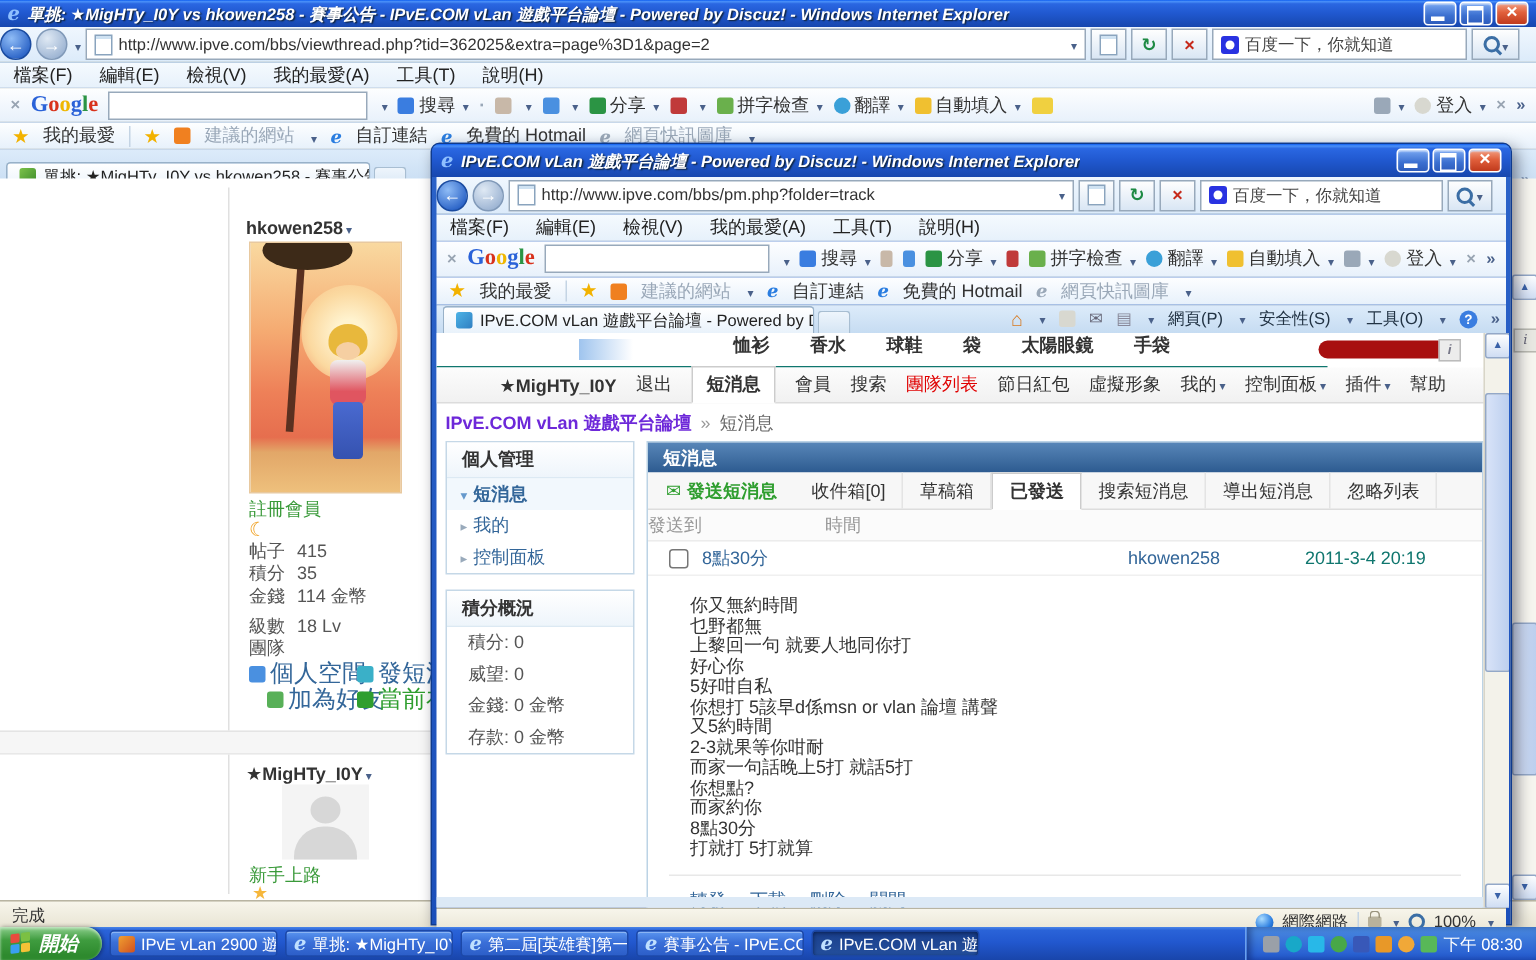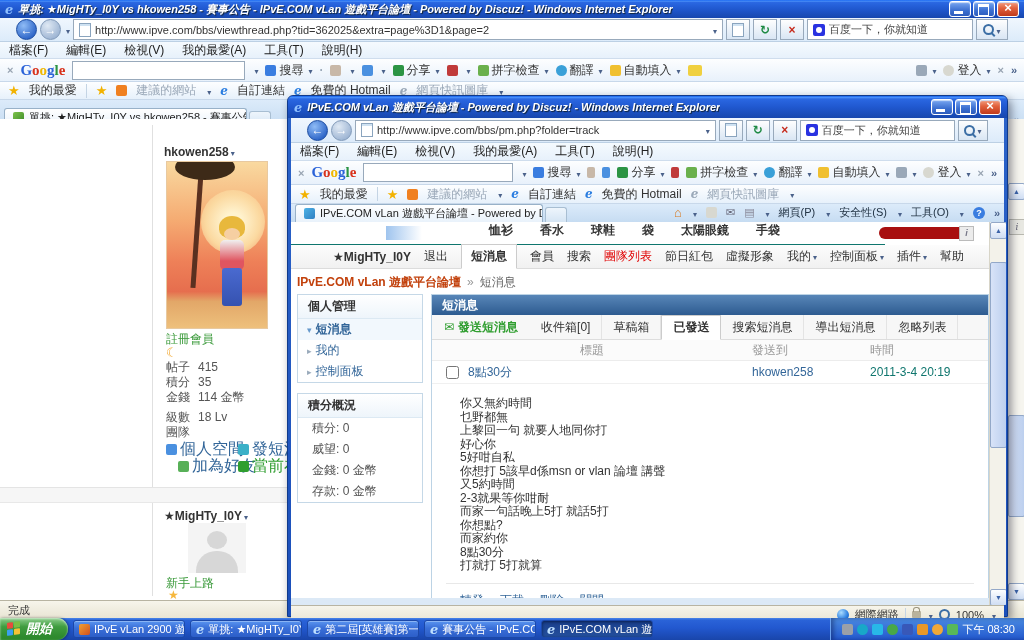--- a/index.html
+++ b/index.html
@@ -11,21 +11,21 @@
     white-space:nowrap;overflow:hidden;}
   .tb-text{overflow:hidden;text-overflow:ellipsis;text-shadow:1px 1px 1px #123;font-style:italic;}
   .cap-btns{margin-left:auto;display:flex;gap:2px;flex:none;}
   .cap-btn{width:20px;height:14px;border-radius:3px;border:1px solid #fff;position:relative;
     background:linear-gradient(180deg,#7aa8f2,#3b6fd0 60%,#2d5cbc);box-shadow:inset 0 1px 1px #cfe0fa;}
   .cap-btn.min::after{content:"";position:absolute;left:4px;bottom:2px;width:9px;height:3px;background:#fff;}
   .cap-btn.max::after{content:"";position:absolute;left:4px;top:2px;width:9px;height:8px;border:1px solid #fff;border-top-width:3px;}
   .cap-btn.close{background:linear-gradient(180deg,#f3a083,#e1603c 45%,#c03a1c);}
   .cap-btn.close::after{content:"×";position:absolute;left:0;top:-2px;width:100%;text-align:center;font-size:13px;font-weight:bold;color:#fff;}
   .e-ico{font-family:"DejaVu Serif","Liberation Serif",serif;font-style:italic;font-weight:bold;color:#8fc0ff;font-size:13px;line-height:1;}
-  .addr-row{display:flex;align-items:center;gap:3px;padding:0 16px;background:linear-gradient(#f0f7fe,#dcebfa);border-bottom:1px solid #bcd0e4;}
+  .addr-row{display:flex;align-items:center;gap:3px;padding:0 0;background:linear-gradient(#f0f7fe,#dcebfa);border-bottom:1px solid #bcd0e4;}
   .nav-circle{flex:none;width:19px;height:19px;border-radius:50%;border:1px solid #1a4ba0;color:#fff;font-weight:bold;font-size:12px;
     background:radial-gradient(circle at 35% 30%,#8fbcf6,#2e66c8 75%);display:flex;align-items:center;justify-content:center;}
   .nav-circle.back::after{content:"←";}
   .nav-circle.fwd{background:radial-gradient(circle at 35% 30%,#dfe9f4,#9fb6d4 75%);border-color:#8099b8;}
   .nav-circle.fwd::after{content:"→";}
   .caret::after{content:"▾";font-size:8px;color:#4a618a;margin-left:2px;}
   .addr-field{display:flex;align-items:center;gap:4px;height:19px;background:#fff;border:1px solid #98a9bb;
     padding:0 5px;font-size:11px;color:#333;overflow:hidden;white-space:nowrap;}
   .page-ico{flex:none;width:10px;height:12px;background:#fff;border:1px solid #8aa4be;box-shadow:inset 0 2px 0 #cfe2f2;}
   .mini-btn{flex:none;width:22px;height:19px;border:1px solid #98a9bb;background:linear-gradient(#fefefe,#d9e6f4);
@@ -122,21 +122,21 @@
   .ad-piece{position:absolute;left:95px;top:4px;width:36px;height:14px;background:linear-gradient(90deg,#9fc4ee,#fff);}
   .ad-items{display:flex;gap:27px;margin-left:198px;}
   .ad-red{position:absolute;left:588px;top:5px;width:94px;height:12px;border-radius:6px;background:#a80f0f;}
   .ad-info{position:absolute;left:668px;top:4px;width:13px;height:13px;background:#ececec;border:1px solid #bbb;color:#778;font-size:9px;font-style:italic;text-align:center;line-height:13px;}
   .f-nav{position:absolute;left:0;top:23px;width:699px;height:24px;background:linear-gradient(#fcfcfc,#f1f1f1);border-bottom:1px solid #dcdcdc;
     display:flex;align-items:center;justify-content:flex-end;gap:13px;padding-right:26px;box-sizing:border-box;font-size:12px;color:#333;}
   .fn-user{font-weight:bold;color:#333;}
   .fn-tab{background:#fff;border:1px solid #ccc;border-bottom-color:#fff;padding:3px 9px;font-weight:bold;}
   .fn-red{color:#e00000;}
   .f-crumb{position:absolute;left:6px;top:52px;font-size:12px;color:#666;}
-  .f-crumb a{color:#c2410c;font-weight:bold;text-decoration:none;}
+  .f-crumb a{color:#6d28d9;font-weight:bold;text-decoration:none;}
   .crumb-sep::before{content:"»";color:#999;margin:0 6px;}
   .f-side{position:absolute;left:6px;top:72px;width:126px;}
   .sbox{background:#fff;border:1px solid #c5d8e7;margin-bottom:10px;}
   .sbox-h{height:23px;line-height:23px;padding-left:10px;font-weight:bold;color:#333;background:linear-gradient(#ffffff,#eef5fb);border-bottom:1px solid #dce9f3;}
   .s-item{height:21px;line-height:21px;padding-left:9px;color:#336699;font-size:12px;}
   .s-item.active{font-weight:bold;background:#f2f8fd;}
   .arr-d::before{content:"▾";color:#69c;font-size:9px;margin-right:4px;}
   .arr-r::before{content:"▸";color:#9ab;font-size:9px;margin-right:4px;}
   .cred-line{height:21px;line-height:21px;padding-left:14px;color:#555;font-size:12px;}
   .f-main{position:absolute;left:140px;top:72px;width:558px;background:#fff;border:1px solid #bcd3e5;box-sizing:border-box;}
@@ -534,21 +534,20 @@
               <span>發送短消息</span>
             </span>
           <span class="pm-tab">收件箱[0]</span>
           <span class="pm-tab">草稿箱</span>
           <span class="pm-tab active">已發送</span>
           <span class="pm-tab">搜索短消息</span>
           <span class="pm-tab">導出短消息</span>
           <span class="pm-tab">忽略列表</span>
         </div>
         <div class="pm-cols">
-          <span class="c-sub">標題</span>
           <span class="c-to">發送到</span>
           <span class="c-time">時間</span>
         </div>
         <div class="pm-row">
           <span class="cell-sub">
               <input type="checkbox" style="">
               <a>8點30分</a>
             </span>
           <span class="cell-to"><a>hkowen258</a></span>
           <span class="cell-time">2011-3-4 20:19</span>

